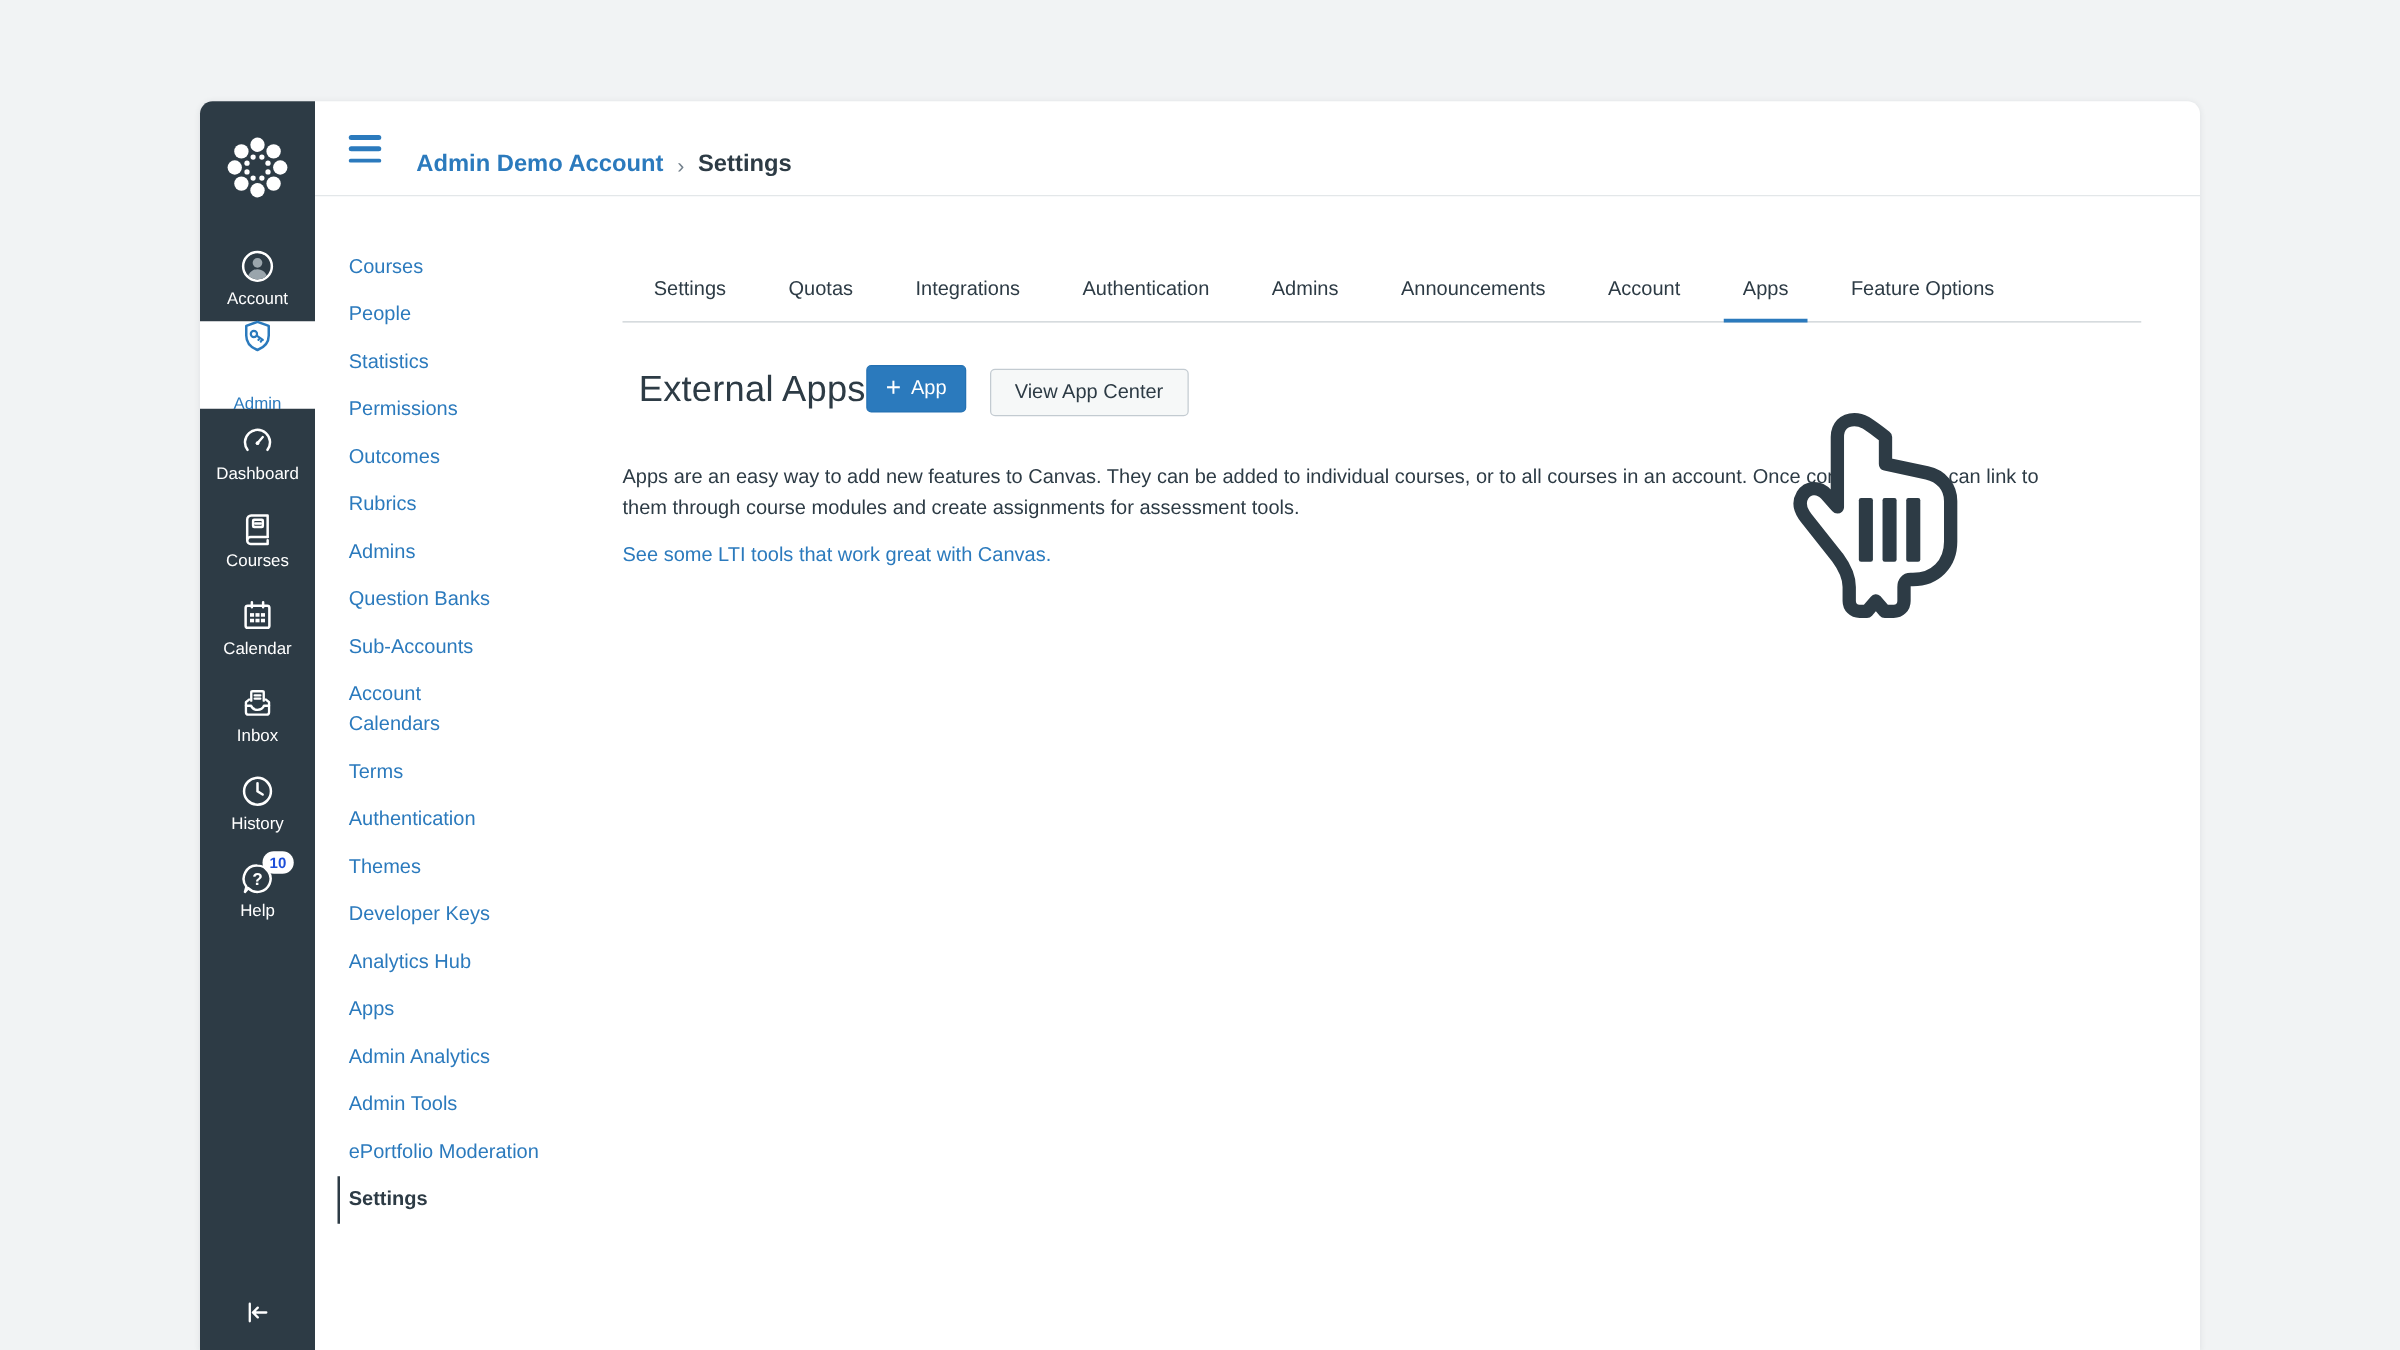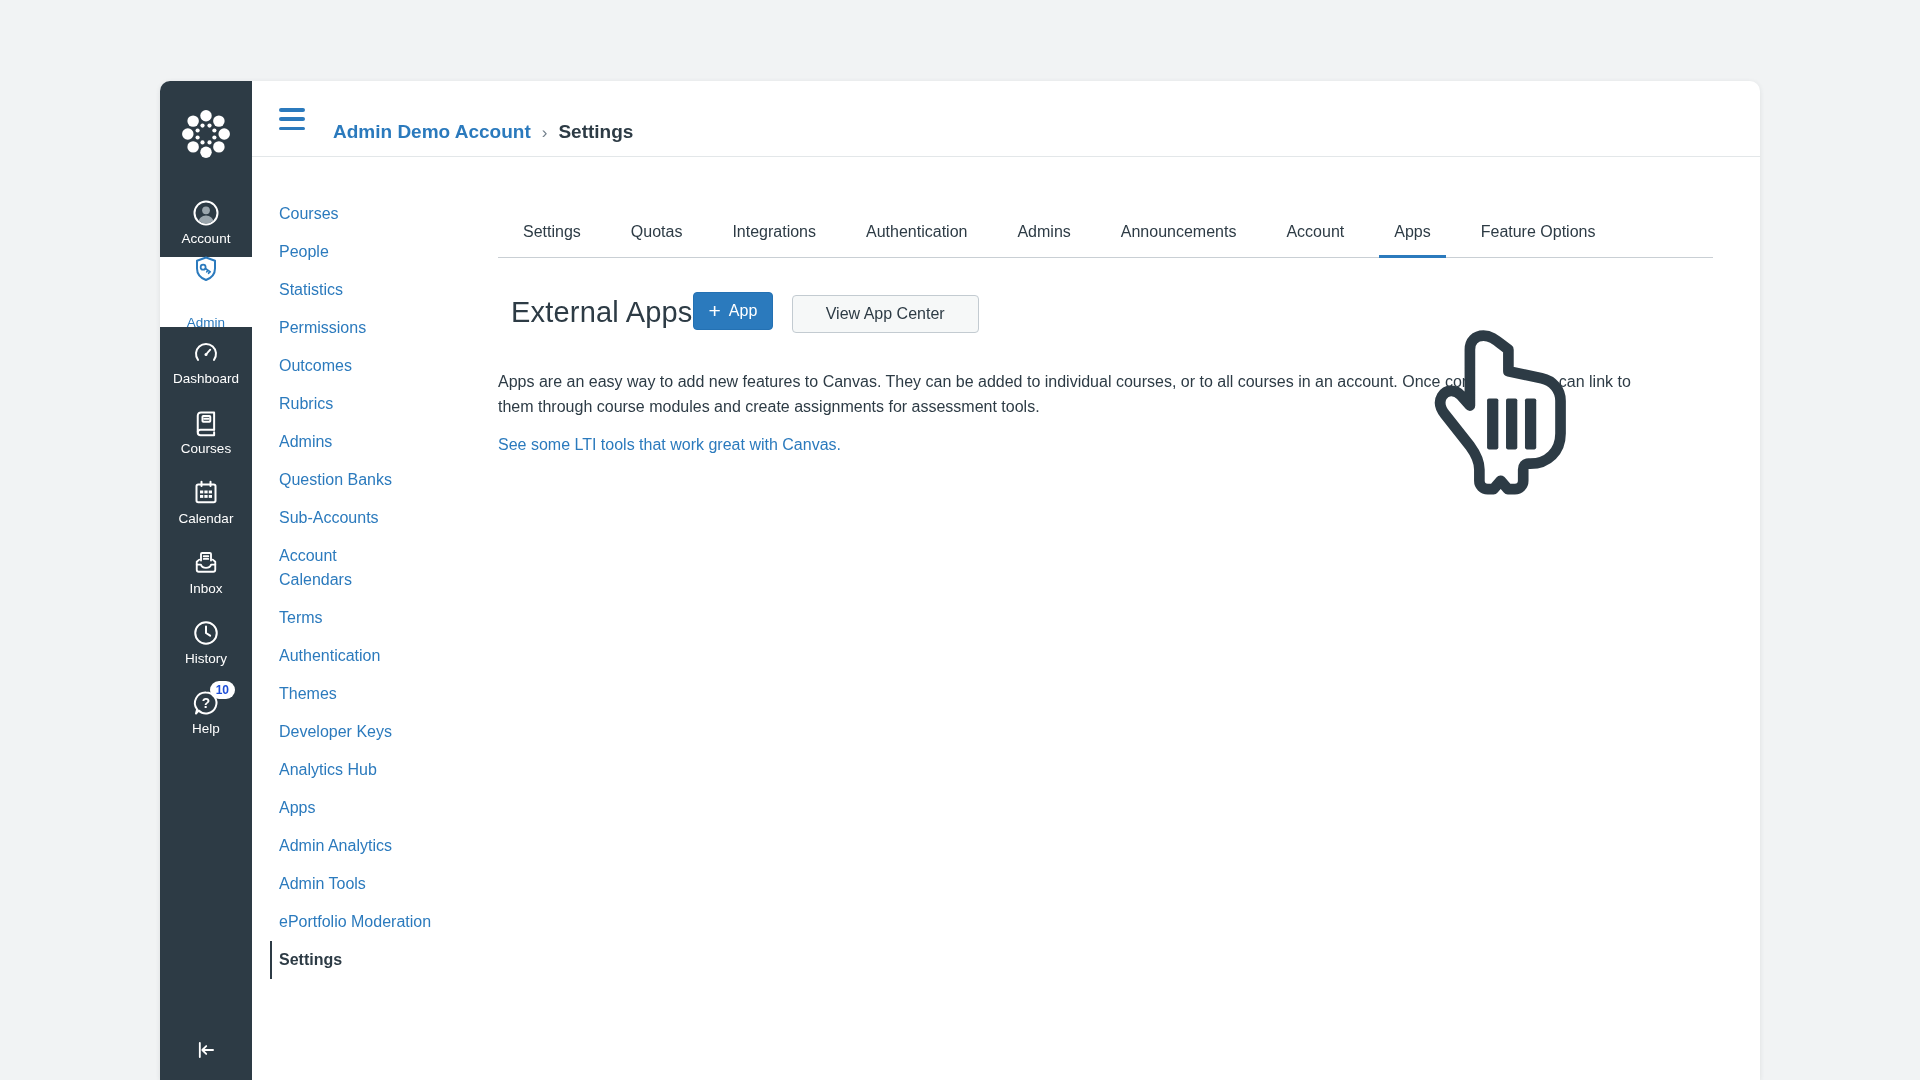--- a/index.html
+++ b/index.html
@@ -57,21 +57,21 @@
 
   
   .page-head { position:absolute; left:338px; top:211px; width:1215px;
                display:flex; justify-content:flex-start; align-items:flex-start;margin-left:13px; }
   .page-title { font-size:29px; font-weight:500; line-height:40px; color:#2D3B45; letter-spacing:.2px; }
   .btn { height:38px; border-radius:4px; font-size:16px; display:inline-flex;
          align-items:center; cursor:pointer; font-family:inherit; }
   .btn-primary { background:#2B7ABD; border:1px solid #2471B3; color:#fff; padding:0 15px; gap:8px; }
   .btn-plus { font-size:21px; font-weight:300; line-height:1; transform:translateY(-1px); }
   .btn-secondary { background:#F6F8F8; border:1px solid #C3CBD1; color:#2D3B45;
-                   padding:0 33px; margin-left:14px; }
+                   padding:0 19px; margin-left:14px; }
 
   
   .desc { position:absolute; left:338px; top:288px; width:1168px; font-size:16px;
           line-height:25px; color:#2D3B45; }
   .lti-link { position:absolute; left:338px; top:355px; font-size:16px; color:#2B7ABD;
               cursor:pointer; }
 
   
   .hand { position:absolute; left:1416px; top:325px; width:154px; z-index:40; pointer-events:none; }
 </style>

